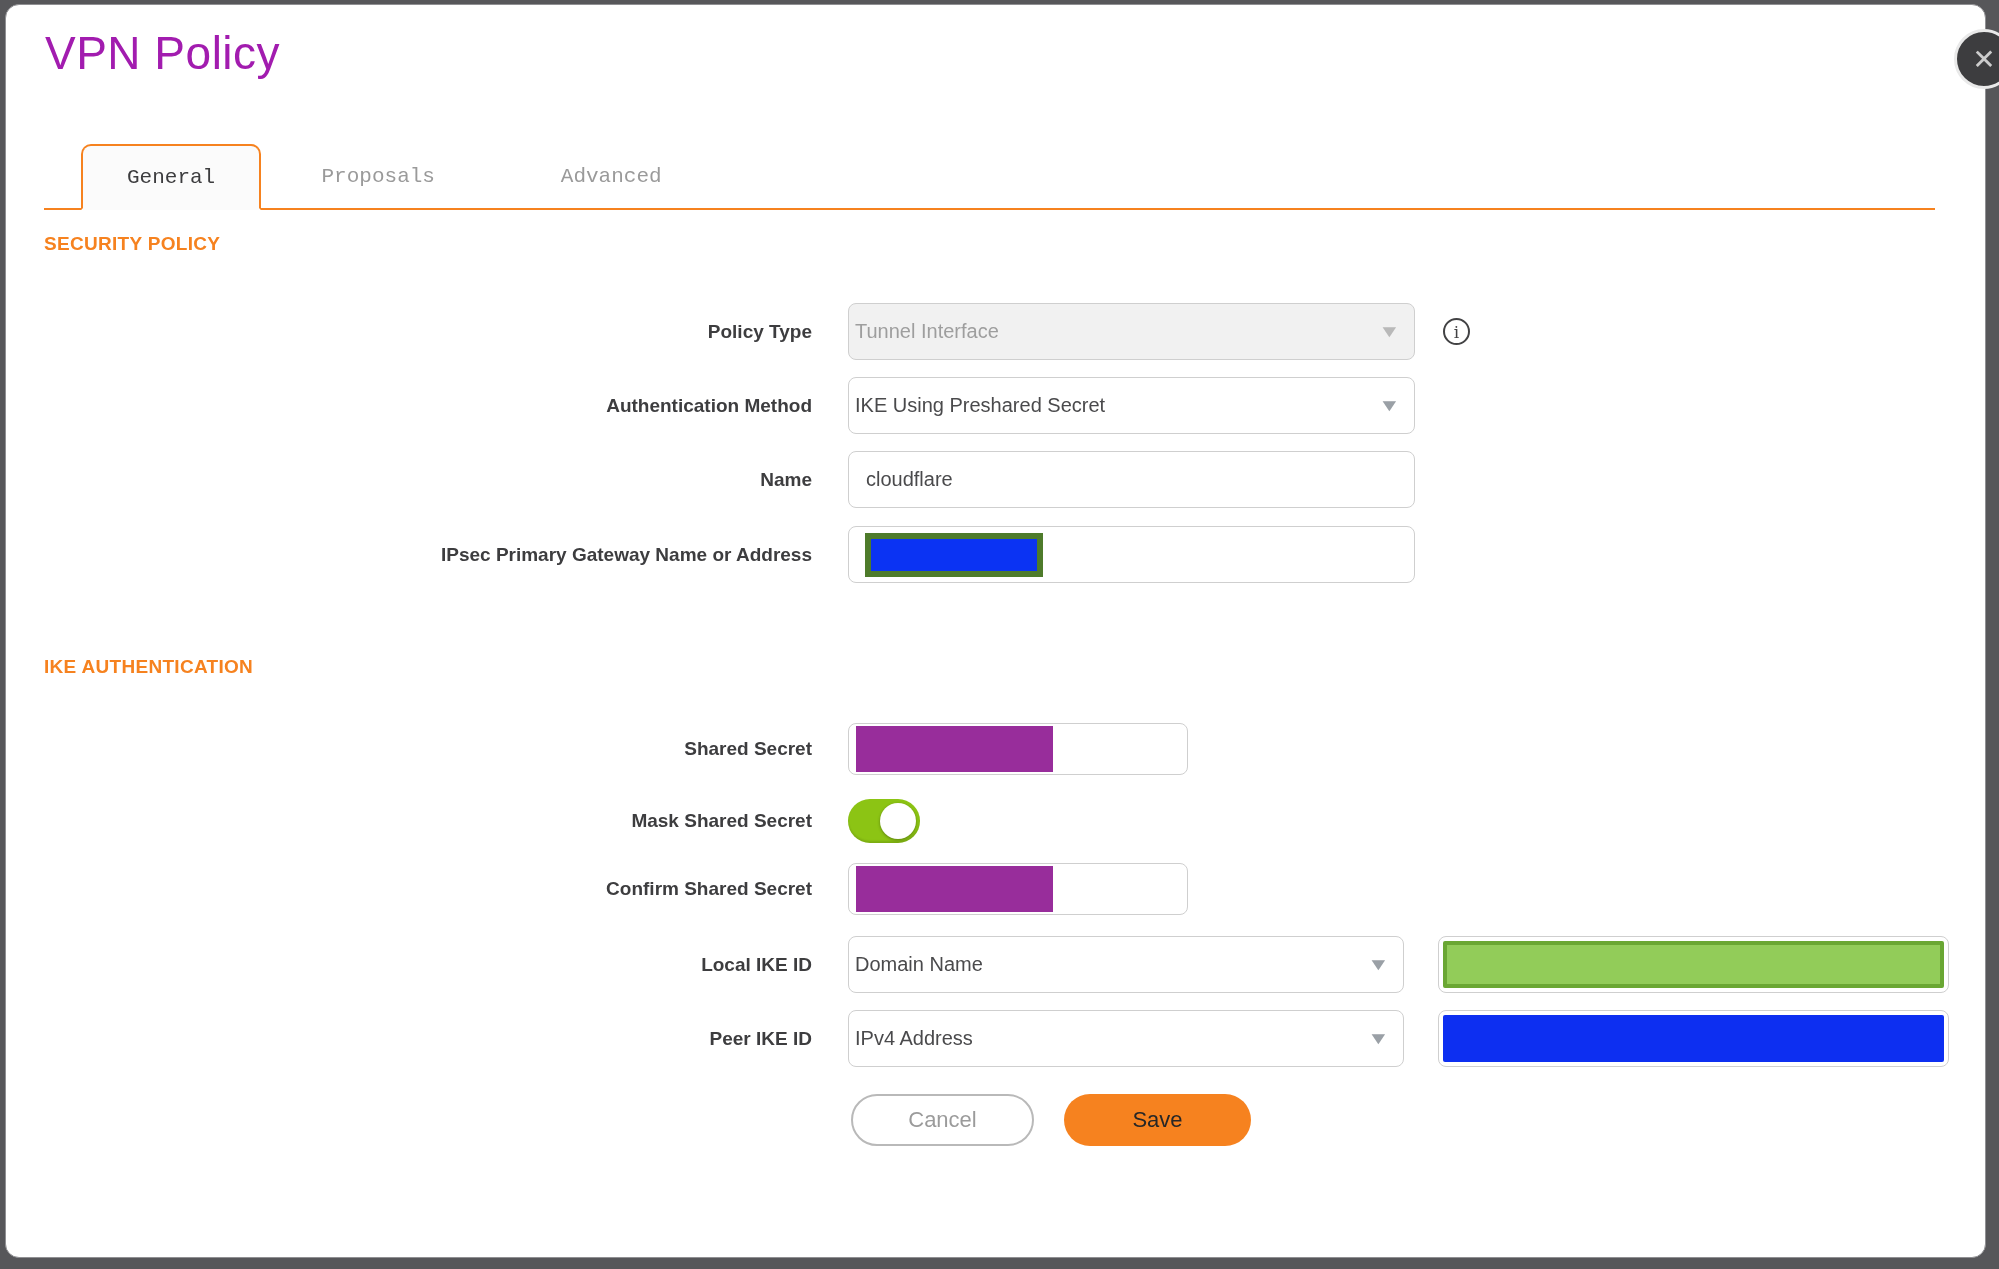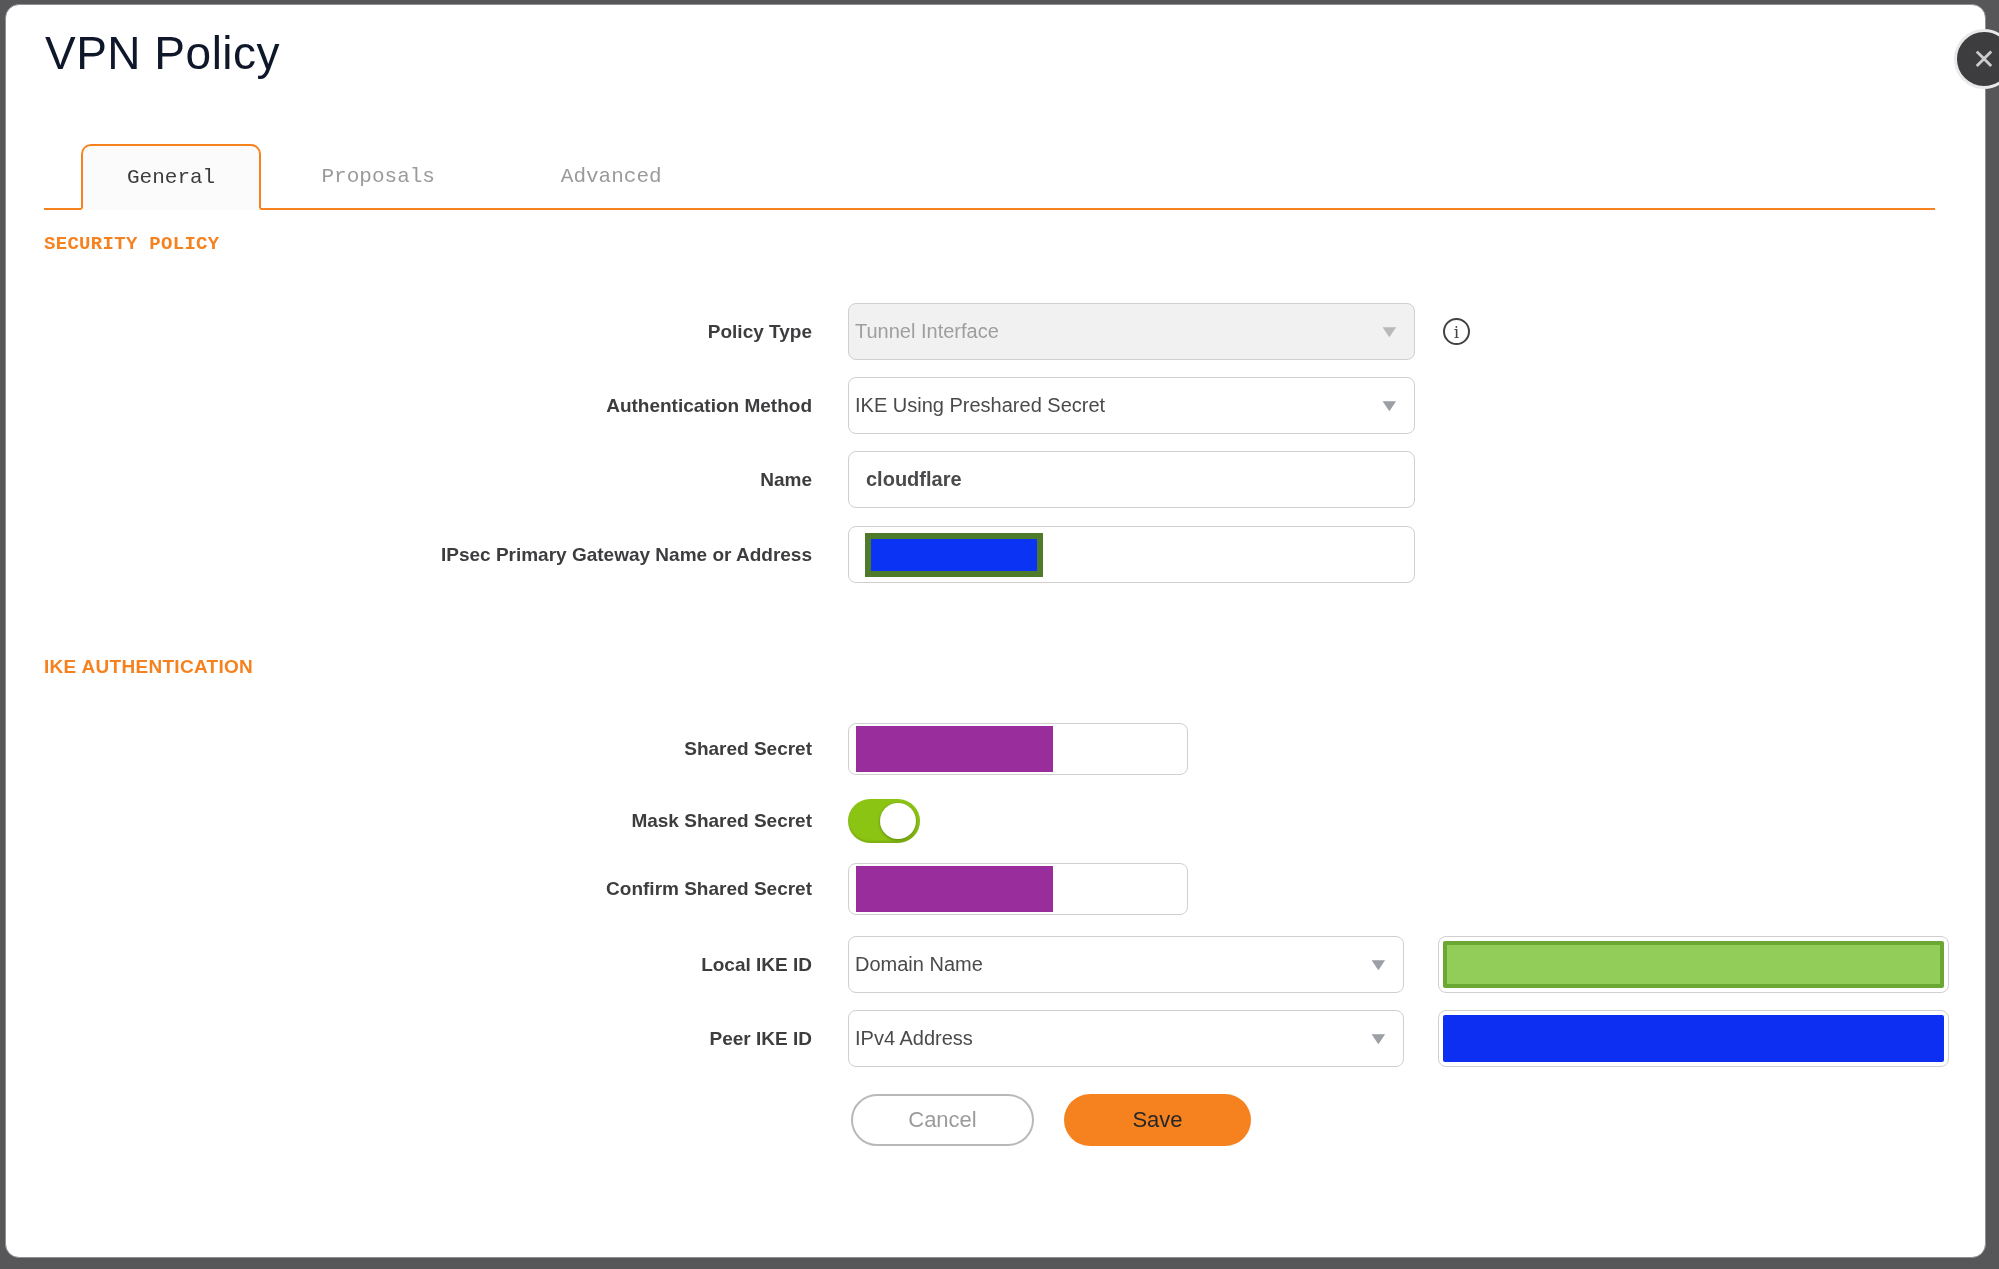--- a/index.html
+++ b/index.html
@@ -37,21 +37,21 @@
     display: flex; align-items: center; justify-content: center;
     z-index: 5;
     cursor: pointer;
   }
 
   .dialog-title {
     margin: 20px 0 0 39px;
     font-size: 46px;
     line-height: 56px;
     font-weight: 400;
-    color: #0f172a;
+    color: #a21caf;
     letter-spacing: 0.5px;
   }
 
   
   .tab-bar {
     margin: 63px 50px 0 38px;
     height: 66px;
     display: flex;
     align-items: stretch;
     border-bottom: 2px solid #F6821F;
@@ -80,21 +80,21 @@
   .content { position: relative; }
 
   .section-heading {
     margin-left: 38px;
     font-size: 19px;
     line-height: 22px;
     font-weight: 700;
     color: #F6821F;
     letter-spacing: 0.3px;
   }
-  .section-heading.first { margin-top: 23px; font-family: Liberation Mono, monospace; }
+  .section-heading.first { margin-top: 23px; }
   .section-heading.second { margin-top: 73px; }
 
   .form-row {
     display: flex;
     align-items: center;
   }
   .row-label {
     width: 806px;
     text-align: right;
     font-size: 19px;
@@ -129,21 +129,20 @@
     color: #9e9e9e;
   }
   .field.disabled .caret { color: #b9b9b9; }
 
   input.field {
     padding-left: 17px;
     font-family: "Liberation Sans", "DejaVu Sans", sans-serif;
     font-size: 20px;
     color: #4a4a4c;
     outline: none;
-    font-weight: bold;
   }
 
   .field.secret { width: 340px; height: 52px; }
   .field.idsel  { width: 556px; }
   .field.extra  { width: 511px; margin-left: 34px; }
 
   .info-icon {
     margin-left: 28px;
     width: 27px; height: 27px;
     border: 2px solid #424244;

